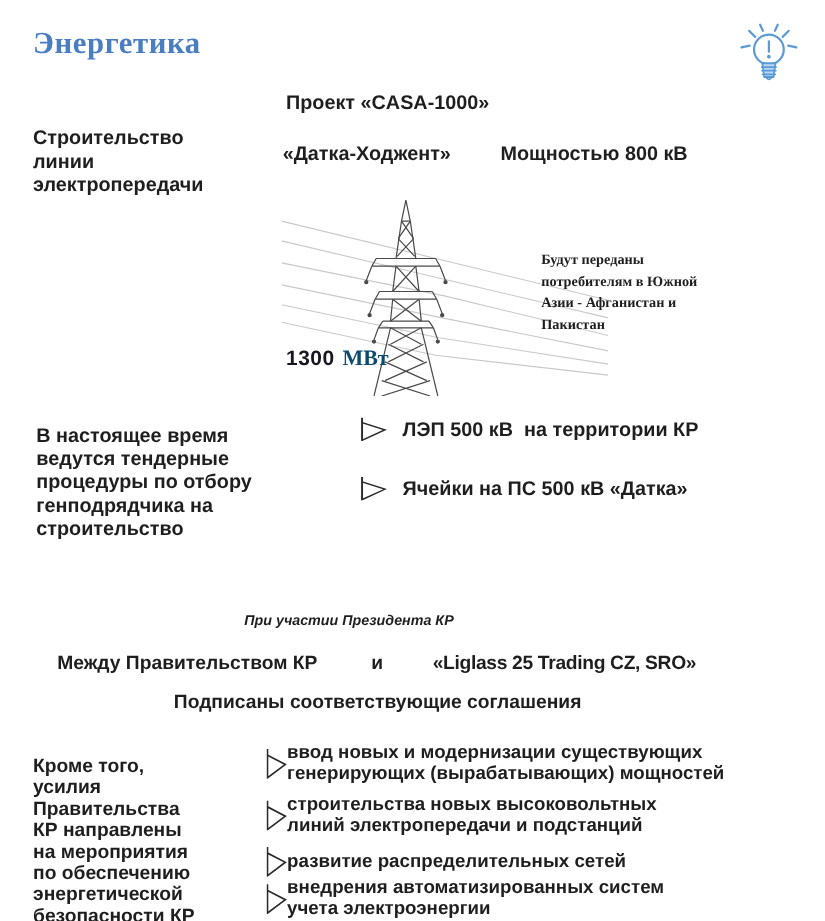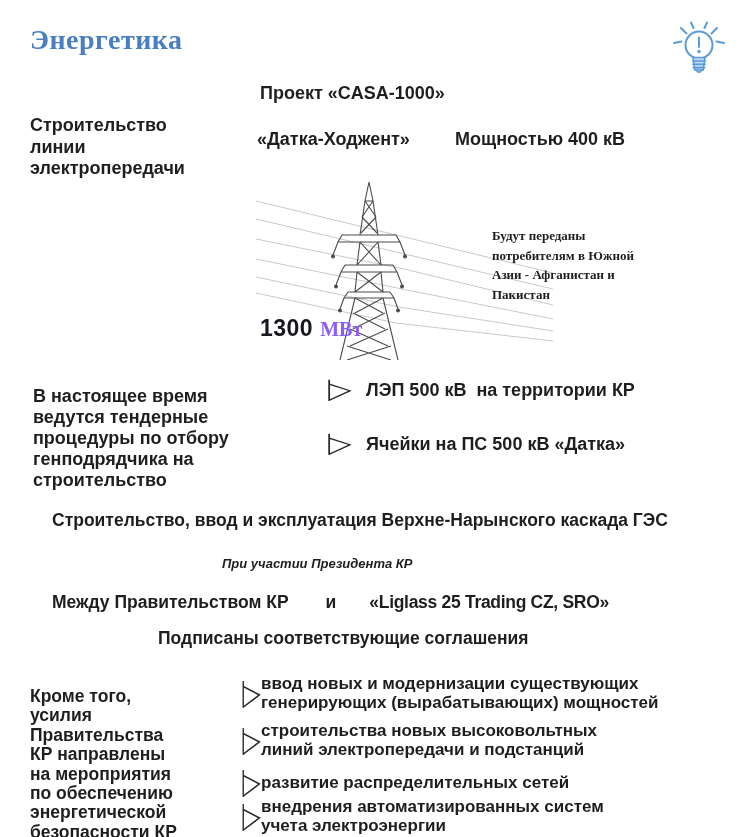--- a/index.html
+++ b/index.html
@@ -24,34 +24,34 @@
 
   .casa-heading{left:260px;top:71px;font-size:18px;}
   .casa-left{left:30px;top:103px;font-size:18px;line-height:21.5px;width:200px;}
   .casa-line{left:257px;top:117px;font-size:18px;}
   .casa-cap{left:455px;top:117px;font-size:18px;}
 
   .tower{left:256px;top:165px;width:297px;height:183px;}
   .surplus-left{left:30px;top:217px;font-size:18px;line-height:22px;}
   .surplus-right{left:492px;top:214px;font-size:13px;line-height:19.5px;font-family:"Liberation Serif",serif;}
   .power{left:260px;top:303px;display:flex;align-items:baseline;gap:7px;}
-  .power .val{font-size:23px;font-weight:800;letter-spacing:0.5px;color:#17171f;}
-  .power .unit{font-size:20px;font-weight:bold;font-family:"Liberation Serif",serif;color:#8b5cf6;}
+  .power .val{font-size:19px;font-weight:800;letter-spacing:0.5px;color:#17171f;}
+  .power .unit{font-size:20px;font-weight:bold;font-family:"Liberation Serif",serif;color:#0c4a6e;}
 
   .tender-left{left:33px;top:374px;font-size:18px;line-height:21px;}
   .bullet-row{display:flex;align-items:center;}
   .trow1{left:325px;top:367px;gap:14px;}
   .trow2{left:325px;top:421px;gap:14px;}
   .trow1 .bullet-text,.trow2 .bullet-text{font-size:18px;}
   .tri-wide{width:27px;height:22px;flex:0 0 auto;}
   .tri-tall{width:21px;height:28px;flex:0 0 auto;}
 
   .hpp1{left:52px;top:498px;font-size:17.5px;}
   .hpp2{left:222px;top:544px;font-size:13px;font-style:italic;}
-  .hpp3{left:52px;top:580px;font-size:17.5px;display:flex;align-items:baseline;}
+  .hpp3{left:52px;top:580px;font-size:17.5px;display:flex;align-items:baseline;gap:12px;}
   .hpp3 .conj{margin-left:37px;}
   .hpp3 .company{margin-left:33px;letter-spacing:-0.3px;}
   .hpp4{left:158px;top:616px;font-size:17.5px;}
 
   .sec-left{left:30px;top:675px;font-size:17.5px;line-height:19.4px;}
   .srow{left:240px;}
   .srow .bullet-text{font-size:17px;line-height:18.5px;}
   .srow1{top:663px;}
   .srow2{top:710px;}
   .srow3{top:757px;}
@@ -85,21 +85,21 @@
       <line x1="26.2" y1="49.6" x2="37.8" y2="49.6"></line>
       <path d="M29.3,52.3 Q32,56 34.7,52.3"></path>
     </g>
   </svg>
 
   <div class="abs casa-heading b">Проект «CASA-1000»</div>
   <div class="abs casa-left b pre">Строительство
 линии
 электропередачи</div>
   <div class="abs casa-line b">«Датка-Ходжент»</div>
-  <div class="abs casa-cap b">Мощностью 400 кВ</div>
+  <div class="abs casa-cap b">Мощностью 800 кВ</div>
 
   <svg class="abs tower" viewBox="0 0 297 183" fill="none">
     <g stroke="#c9c9c9" stroke-width="1">
       <path d="M0,24 L297,96"></path>
       <path d="M0,42 L297,112"></path>
       <path d="M0,62 L148,92 L297,128"></path>
       <path d="M0,82 L146,112 L297,142"></path>
       <path d="M0,100 L143,130 L297,154"></path>
       <path d="M0,116 L140,146 L297,164"></path>
     </g>
@@ -150,21 +150,20 @@
     </svg>
     <span class="bullet-text b pre">ЛЭП 500 кВ  на территории КР</span>
   </div>
   <div class="abs bullet-row trow2">
     <svg class="tri-wide" viewBox="0 0 26 30" preserveAspectRatio="none">
       <path d="M4,1 L4,29 L24,16 L4,7" fill="none" stroke="#2a2a2a" stroke-width="1.7"></path>
     </svg>
     <span class="bullet-text b pre">Ячейки на ПС 500 кВ «Датка»</span>
   </div>
 
-  <div class="abs hpp1 b">Строительство, ввод и эксплуатация Верхне-Нарынского каскада ГЭС</div>
   <div class="abs hpp2 b">При участии Президента КР</div>
   <div class="abs hpp3">
     <span class="b">Между Правительством КР</span>
     <span class="b conj">и</span>
     <span class="b company">«Liglass 25 Trading CZ, SRO»</span>
   </div>
   <div class="abs hpp4 b">Подписаны соответствующие соглашения</div>
 
   <div class="abs sec-left b pre">Кроме того,
 усилия

